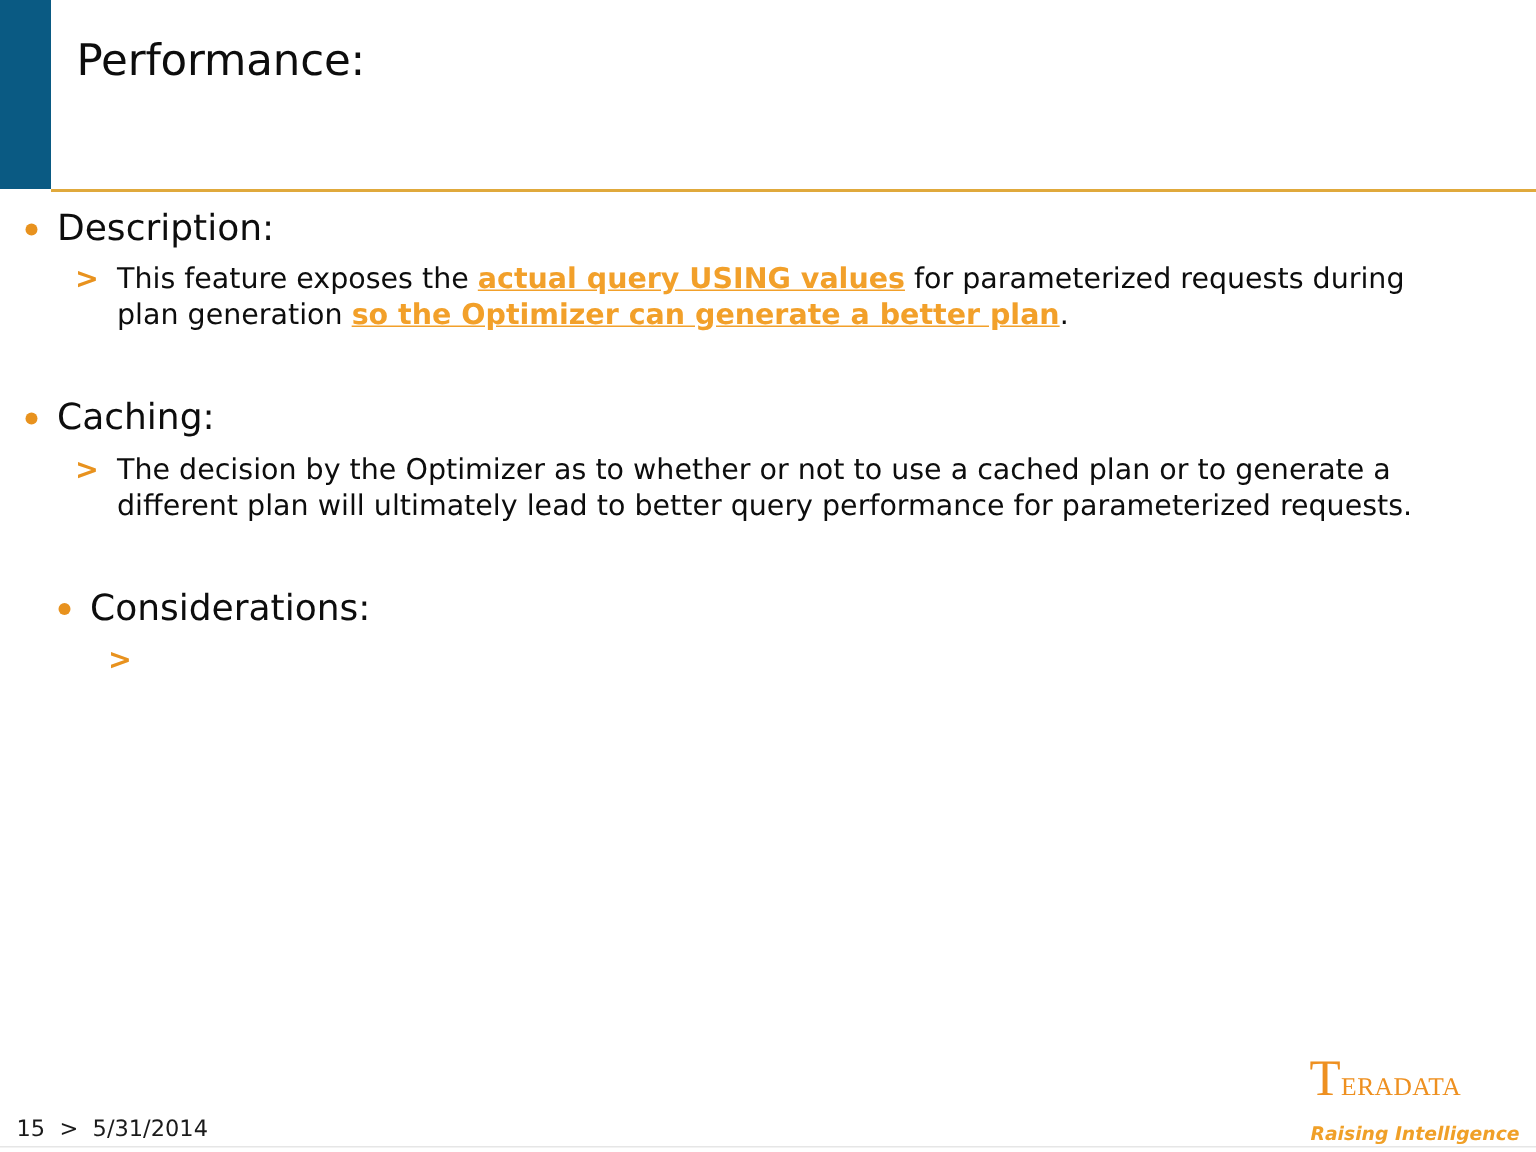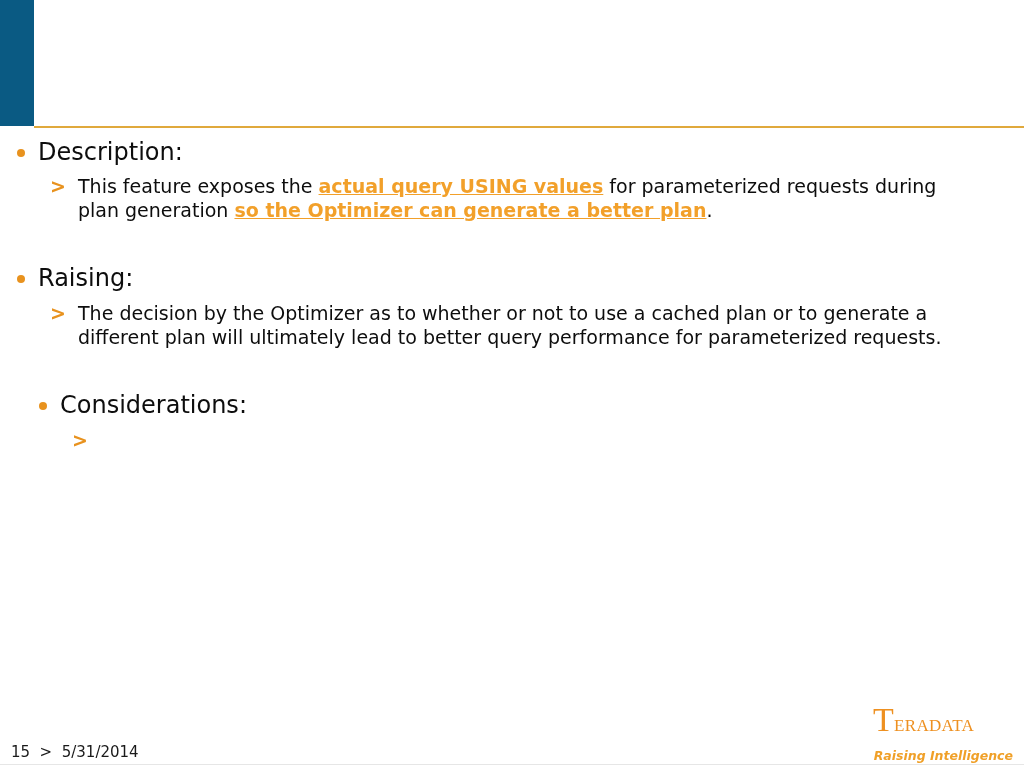--- a/index.html
+++ b/index.html
@@ -173,41 +173,42 @@
     white-space: nowrap;
     margin-top: 11px;
   }
 </style>
 </head>
 <body>
 
 <div id="slide-header">
   <div id="accent-bar"></div>
   <div id="title-block">
+    <div class="title-line">Performance:</div>
   </div>
   <div id="title-divider"></div>
 </div>
 
 <div id="slide-body">
 
   <div class="section" id="sec-description">
     <div class="section-heading">
       <span class="bullet-dot"></span>
       <span>Description:</span>
     </div>
     <div class="sub-item">
       <span class="bullet-arrow">&gt;</span>
       <span><span>This feature exposes the </span><span class="hl">actual query USING values</span><span> for parameterized requests during plan generation </span><span class="hl">so the Optimizer can generate a better plan</span><span>.</span></span>
     </div>
   </div>
 
   <div class="section" id="sec-benefit">
     <div class="section-heading">
       <span class="bullet-dot"></span>
-      <span>Raising:</span>
+      <span>Caching:</span>
     </div>
     <div class="sub-item">
       <span class="bullet-arrow">&gt;</span>
       <span>The decision by the Optimizer as to whether or not to use a cached plan or to generate a different plan will ultimately lead to better query performance for parameterized requests.</span>
     </div>
   </div>
 
   <div class="section" id="sec-considerations">
     <div class="section-heading">
       <span class="bullet-dot"></span>

